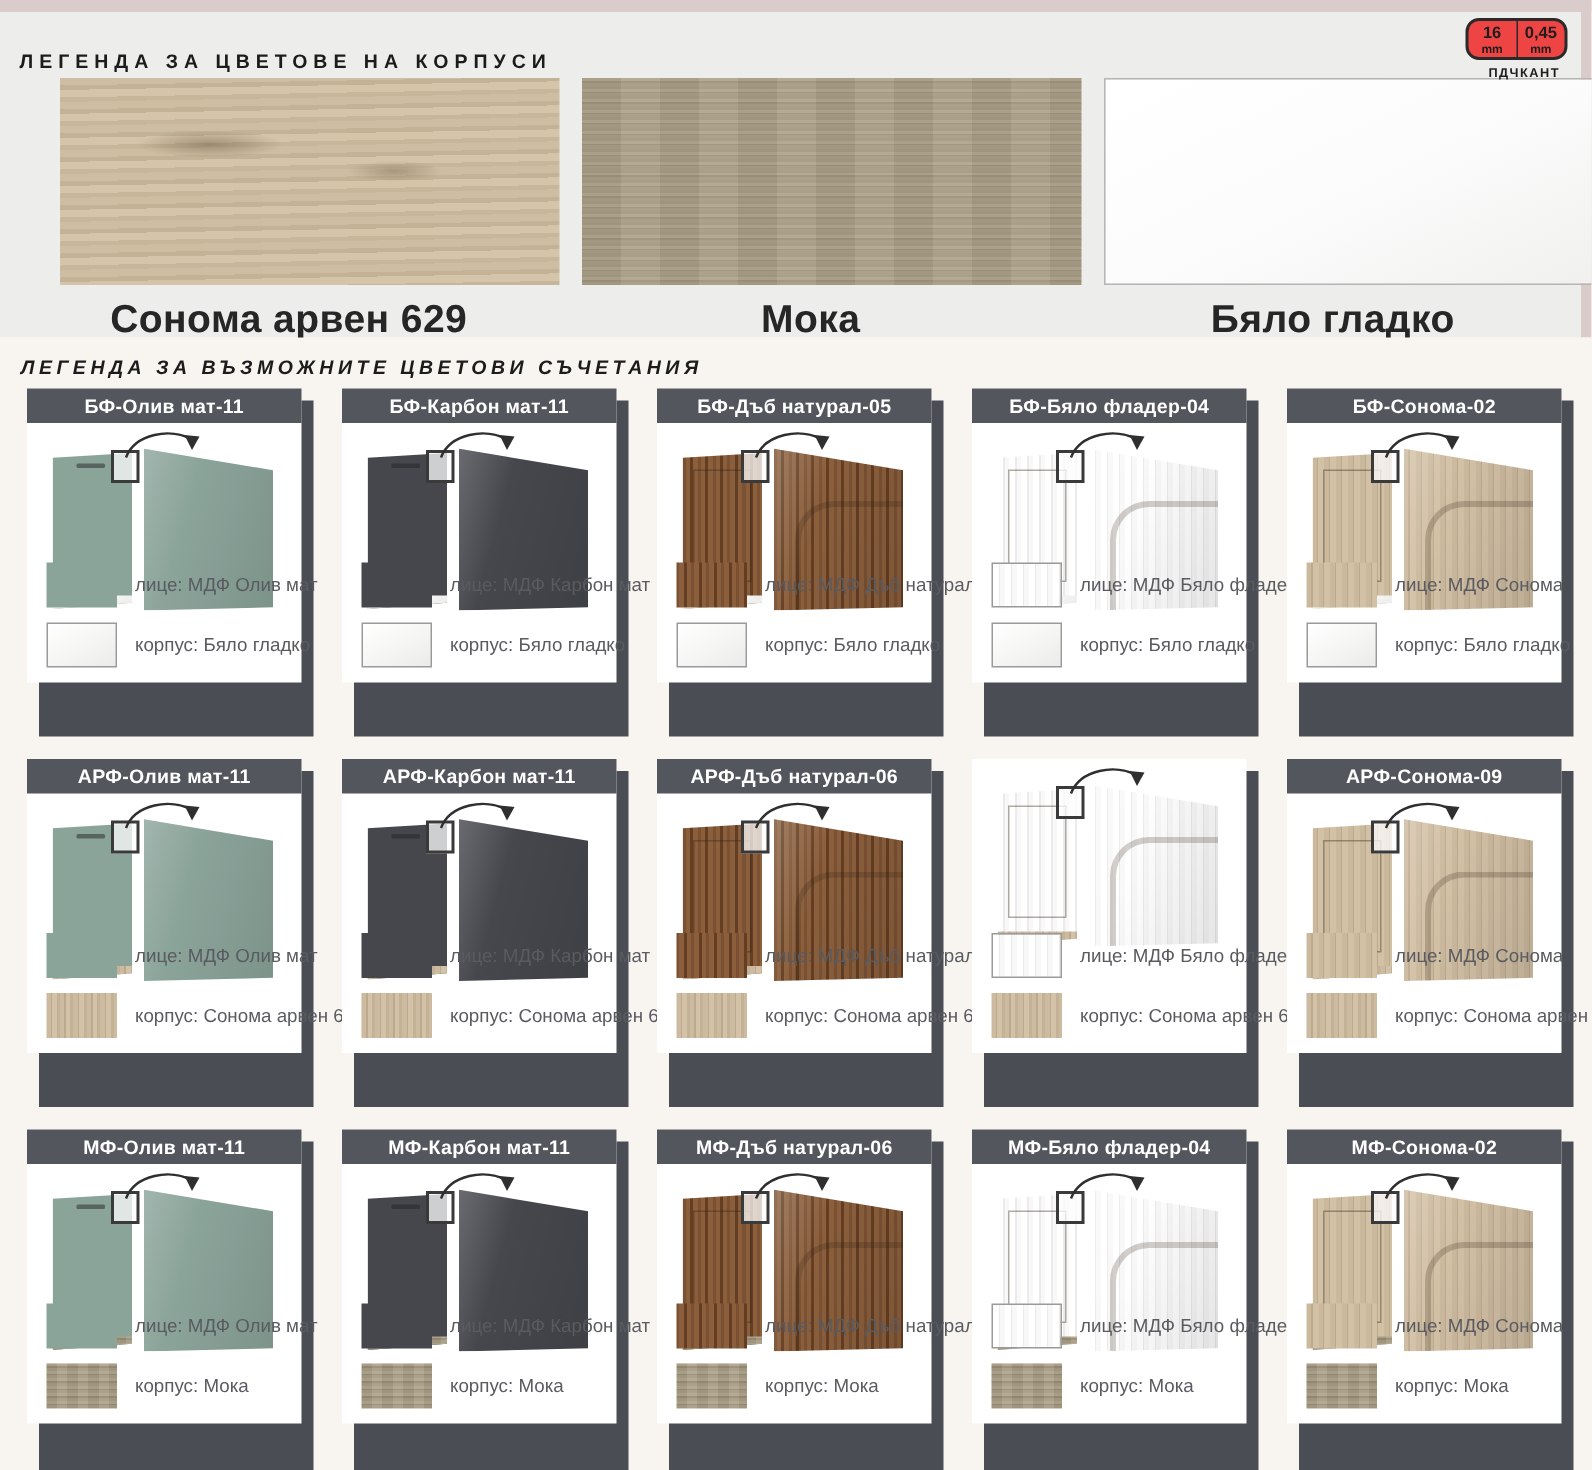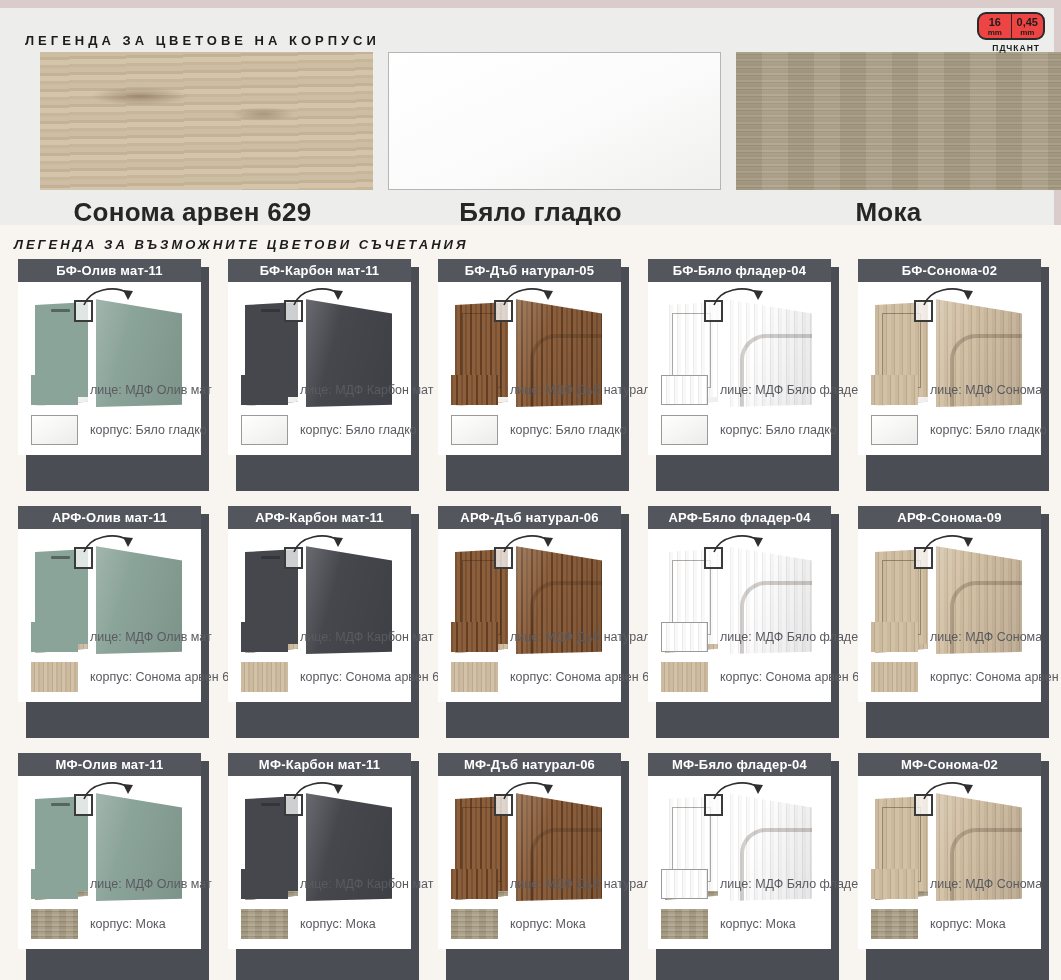--- a/index.html
+++ b/index.html
@@ -8,21 +8,21 @@
     font-family:"Liberation Sans", sans-serif;
     background:#f8f5f1;
     position:relative;
     overflow:hidden;
   }
   .top-strip { position:absolute; top:0; left:0; width:1061px; height:8px; background:#d9cccb; }
   .right-strip { position:absolute; top:0; right:0; width:7px; height:225px; background:#d9cccb; }
 
   .top-section { position:absolute; top:8px; left:0; width:1054px; height:217px; background:#edeeeb; }
   .section-title { font-size:13px; font-weight:bold; letter-spacing:4px; color:#1c1c1c; white-space:nowrap; }
-  .top-section .section-title { position:absolute; left:25px; top:25px; }
+  .top-section .section-title { position:absolute; left:13px; top:25px; }
 
   .swatch-row { position:absolute; top:44px; left:12px; display:flex; gap:15px; }
   .big-swatch-wrap { width:333px;padding-left:28px; }
   .big-swatch { width:333px; height:138px; }
   .swatch-label { text-align:center; font-size:26px; font-weight:bold; color:#262626; margin-top:7px; letter-spacing:0.3px; }
 
   .big-sonoma_arven {
     background:
       radial-gradient(ellipse 70px 13px at 30% 32%, rgba(86,62,40,0.38), rgba(86,62,40,0) 70%),
       radial-gradient(ellipse 45px 10px at 67% 45%, rgba(86,62,40,0.30), rgba(86,62,40,0) 70%),
@@ -93,26 +93,26 @@
 <div class="right-strip"></div>
 
 <div class="top-section">
   <div class="section-title">ЛЕГЕНДА ЗА ЦВЕТОВЕ НА КОРПУСИ</div>
   <div class="swatch-row">
       <div class="big-swatch-wrap">
         <div class="big-swatch big-sonoma_arven"></div>
         <div class="swatch-label">Сонома арвен 629</div>
       </div>
       <div class="big-swatch-wrap">
+        <div class="big-swatch big-moka"></div>
+        <div class="swatch-label">Мока</div>
+      </div>
+      <div class="big-swatch-wrap">
         <div class="big-swatch big-white_smooth"></div>
         <div class="swatch-label">Бяло гладко</div>
-      </div>
-      <div class="big-swatch-wrap">
-        <div class="big-swatch big-moka"></div>
-        <div class="swatch-label">Мока</div>
       </div>
     </div>
 </div>
 
 <div class="badge">
   <div class="badge-box">
     <div class="badge-cell">
       <span class="v">16</span>
       <span class="u">mm</span>
     </div>
@@ -370,21 +370,20 @@
             <div class="leg">
               <div class="sw tx-sonoma_arven"></div>
               <div class="txt">корпус: Сонома арвен 629</div>
             </div>
           </div>
         </div>
       </div>
       <div class="card">
         <div class="card-shadow"></div>
         <div class="card-inner">
-          <div class="card-header">АРФ-Бяло фладер-04</div>
           <div class="illust">
             <div class="door-small tx-flader">
               <div class="frame-outline"></div>
               <div class="body-strip tx-sonoma_arven"></div>
             </div>
             <div class="door-big tx-flader">
               <div class="sheen"></div>
               <div class="frame-corner"></div>
             </div>
             <div class="magnifier"></div>

